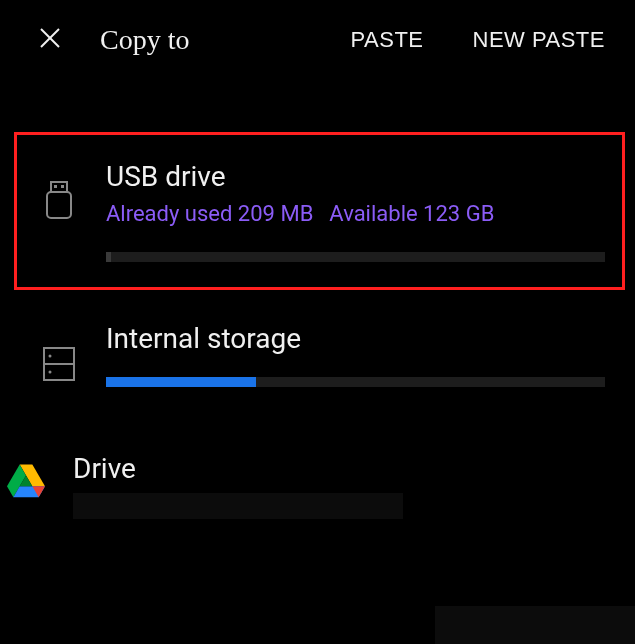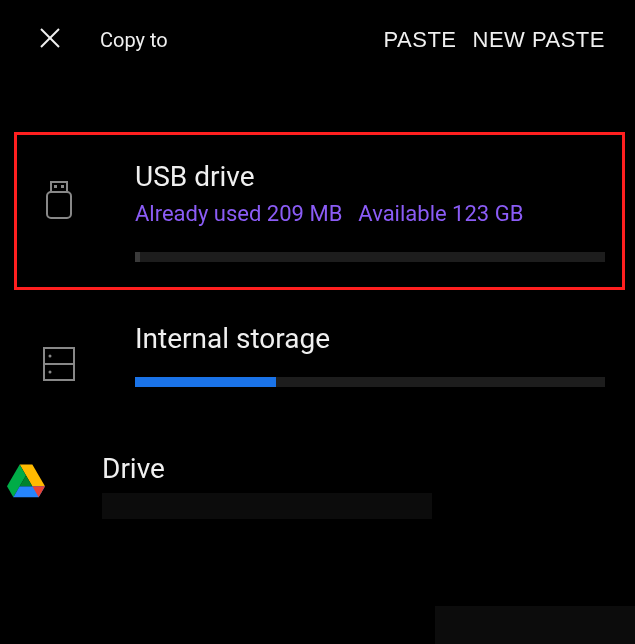--- a/index.html
+++ b/index.html
@@ -22,49 +22,49 @@
       font-size: 28px;
       background: none;
       border: none;
       cursor: pointer;
       padding: 4px 8px;
       line-height: 1;
       font-weight: 300;
     }
     .header-title {
       color: #f0f0f0;
-      font-size: 20px;
+      font-size: 28px;
       font-weight: 400;
       margin-left: 30px;
       flex: 1;
+      font-family: Liberation Serif, serif;
     }
     .header-actions {
       display: flex;
-      gap: 16px;
+      gap: 49px;
       margin-left: 20px;
     }
     .header-action {
       color: #f0f0f0;
       font-size: 22px;
       background: none;
       border: none;
       cursor: pointer;
       letter-spacing: 0.5px;
       font-weight: 400;
     }
     .storage-list {
       padding-top: 60px;
     }
     .storage-item {
       display: flex;
       align-items: flex-start;
       padding: 20px 30px 20px 40px;
       cursor: pointer;
       position: relative;
-      gap: 29px;
     }
     .highlight-box {
       position: absolute;
       border: 3px solid #ff1f1f;
       top: -8px;
       left: 14px;
       right: 10px;
       bottom: -8px;
       pointer-events: none;
     }

